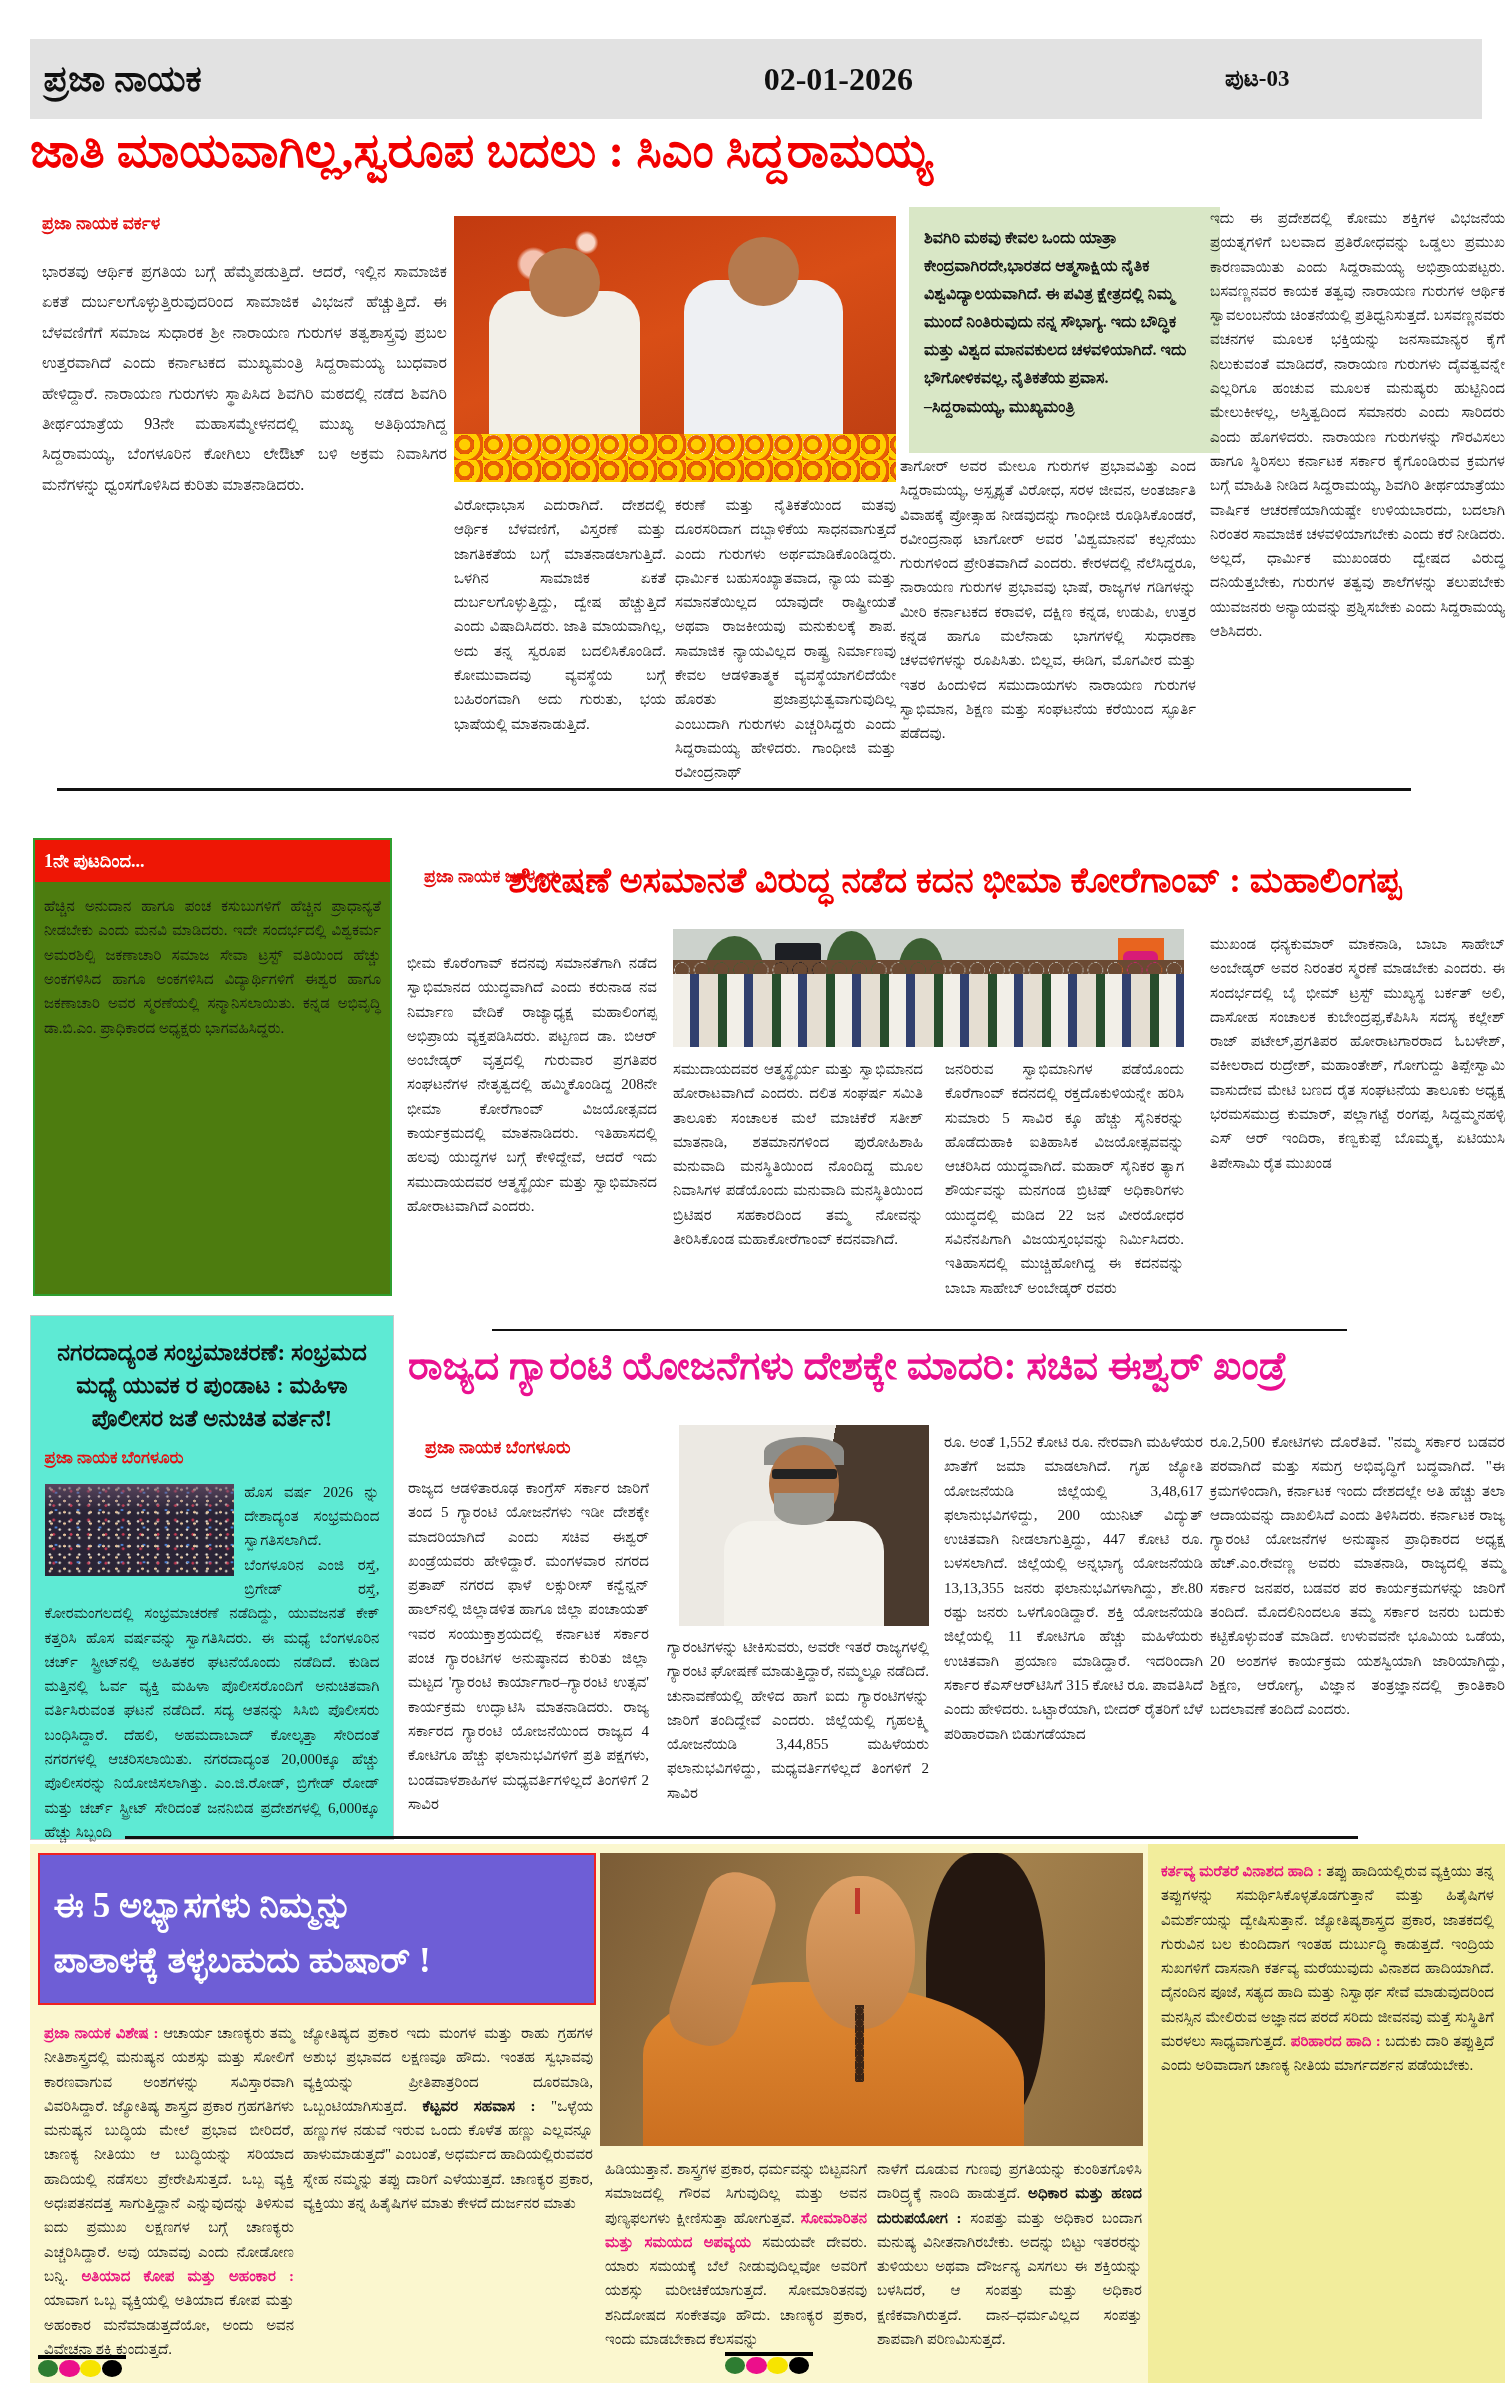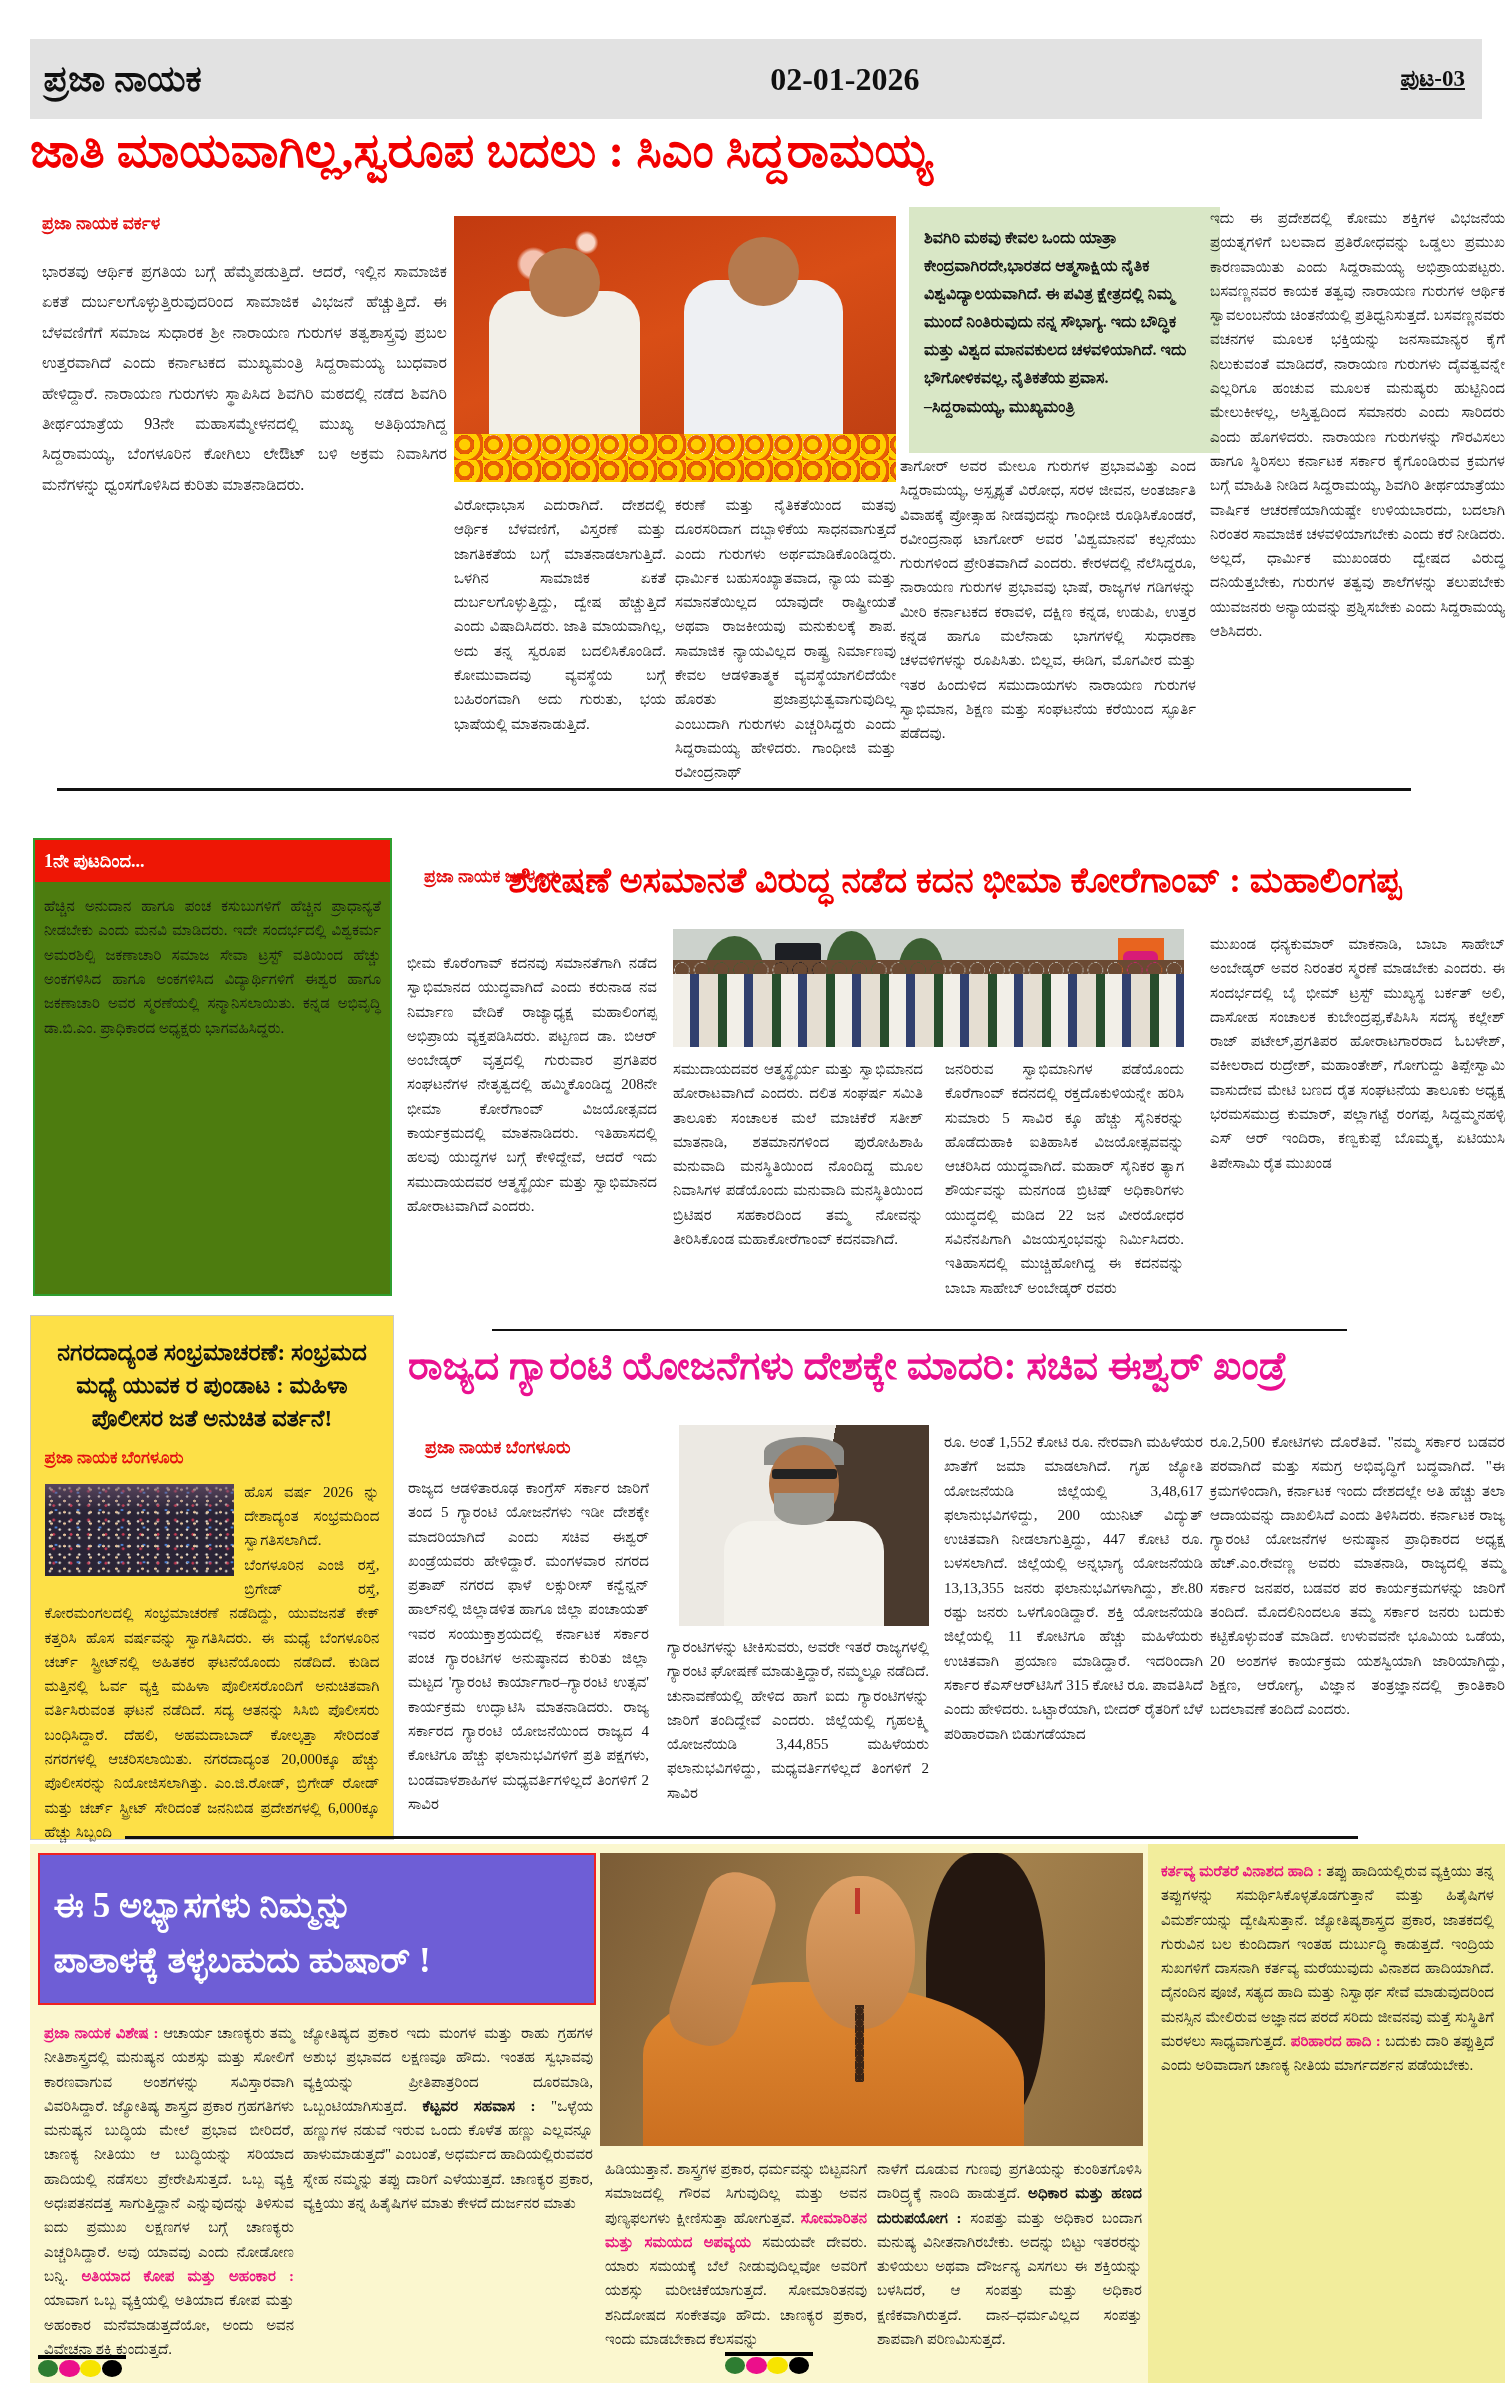--- a/index.html
+++ b/index.html
@@ -14,21 +14,21 @@
   .masthead-date{font-weight:bold;font-size:32px;color:#101010;}
   .masthead-page{font-weight:bold;font-size:23px;color:#101010;}
   .headline1{color:#f10000;font-weight:bold;font-size:48px;line-height:1.05;}
   .headline2{color:#f10000;font-weight:bold;font-size:35px;text-align:center;line-height:1.1;}
   .headline3{color:#ea1190;font-weight:bold;font-size:39px;line-height:1.1;}
   .quote-box{background:#d9e7c6;padding:16.6px 15px;}
   .quote-text{font-weight:bold;font-size:16px;line-height:1.75;color:#111;}
   .quote-attr{font-weight:bold;font-size:16px;margin-top:6px;color:#111;}
   .cont-box{border:2.3px solid #2f9e2f;background:#4d7c0f;}
   .cont-tag{background:#ee1605;color:#ffffff;font-weight:bold;font-size:18px;padding:10.6px 9px;}
-  .pink-box{background:#fde047;border:0.8px solid #c9c9c9;}
+  .pink-box{background:#5eead4;border:0.8px solid #c9c9c9;}
   .pink-head{font-weight:bold;font-size:23px;text-align:center;line-height:1.45;color:#111;}
   .hr{background:#111;}
   .purple-box{background:#6e5ed6;border:2.3px solid #ee2222;display:flex;flex-direction:column;justify-content:center;}
   .purple-line{color:#ffffff;font-weight:bold;font-size:35px;line-height:1.35;padding-left:13.6px;margin-top:8px;}
   .yellow-bg{background:#fbf7cf;}
   .yellow-right{background:#f2ed9c;}
   .sub-m{color:#e8127e;font-weight:bold;}
   .sub-b{color:#111;font-weight:bold;}
   .regline{background:#000;height:3.8px;}
   .dots{display:flex;margin-top:1.5px;}
@@ -80,21 +80,21 @@
       background:repeating-radial-gradient(circle at 4.5px 6px,#3a2416 0 3.8px,transparent 4.5px);background-size:9px 12px;}
 </style>
 </head>
 <body>
 
 <div class="page">
 
   <div class="abs masthead-bar" style="left:30px;top:39px;width:1452px;height:80px;">
     <div class="masthead-title" style="margin-left:13.6px;width:408px;">ಪ್ರಜಾ ನಾಯಕ</div>
     <div class="masthead-date" style="flex:1;text-align:center;">02-01-2026</div>
-    <div class="masthead-page" style="width:227px;text-align:right;margin-right:17px;text-decoration:underline;">ಪುಟ-03</div>
+    <div class="masthead-page" style="width:227px;text-align:left;margin-right:30px;">ಪುಟ-03</div>
   </div>
 
   <div class="abs headline1" style="left:30px;top:126px;width:1452px;">ಜಾತಿ ಮಾಯವಾಗಿಲ್ಲ,ಸ್ವರೂಪ ಬದಲು : ಸಿಎಂ ಸಿದ್ದರಾಮಯ್ಯ</div>
 
   <div class="abs byline" style="left:42px;top:213px;">ಪ್ರಜಾ ನಾಯಕ ವರ್ಕಳ</div>
   <div class="abs body big" style="left:42px;top:257px;width:405px;height:499px;">ಭಾರತವು ಆರ್ಥಿಕ ಪ್ರಗತಿಯ ಬಗ್ಗೆ ಹೆಮ್ಮೆಪಡುತ್ತಿದೆ. ಆದರೆ, ಇಲ್ಲಿನ ಸಾಮಾಜಿಕ ಏಕತೆ ದುರ್ಬಲಗೊಳ್ಳುತ್ತಿರುವುದರಿಂದ ಸಾಮಾಜಿಕ ವಿಭಜನೆ ಹೆಚ್ಚುತ್ತಿದೆ. ಈ ಬೆಳವಣಿಗೆಗೆ ಸಮಾಜ ಸುಧಾರಕ ಶ್ರೀ ನಾರಾಯಣ ಗುರುಗಳ ತತ್ವಶಾಸ್ತ್ರವು ಪ್ರಬಲ ಉತ್ತರವಾಗಿದೆ ಎಂದು ಕರ್ನಾಟಕದ ಮುಖ್ಯಮಂತ್ರಿ ಸಿದ್ದರಾಮಯ್ಯ ಬುಧವಾರ ಹೇಳಿದ್ದಾರೆ. ನಾರಾಯಣ ಗುರುಗಳು ಸ್ಥಾಪಿಸಿದ ಶಿವಗಿರಿ ಮಠದಲ್ಲಿ ನಡೆದ ಶಿವಗಿರಿ ತೀರ್ಥಯಾತ್ರೆಯ 93ನೇ ಮಹಾಸಮ್ಮೇಳನದಲ್ಲಿ ಮುಖ್ಯ ಅತಿಥಿಯಾಗಿದ್ದ ಸಿದ್ದರಾಮಯ್ಯ, ಬೆಂಗಳೂರಿನ ಕೋಗಿಲು ಲೇಔಟ್ ಬಳಿ ಅಕ್ರಮ ನಿವಾಸಿಗರ ಮನೆಗಳನ್ನು ಧ್ವಂಸಗೊಳಿಸಿದ ಕುರಿತು ಮಾತನಾಡಿದರು.</div>
 
   <div class="photo p1" style="left:454px;top:216px;width:442px;height:266px;">
     <div class="fig" style="left:8%;bottom:10%;width:34%;height:62%;background:#f2efe8;"></div>
     <div class="head" style="left:17%;top:12%;width:16%;height:26%;"></div>

